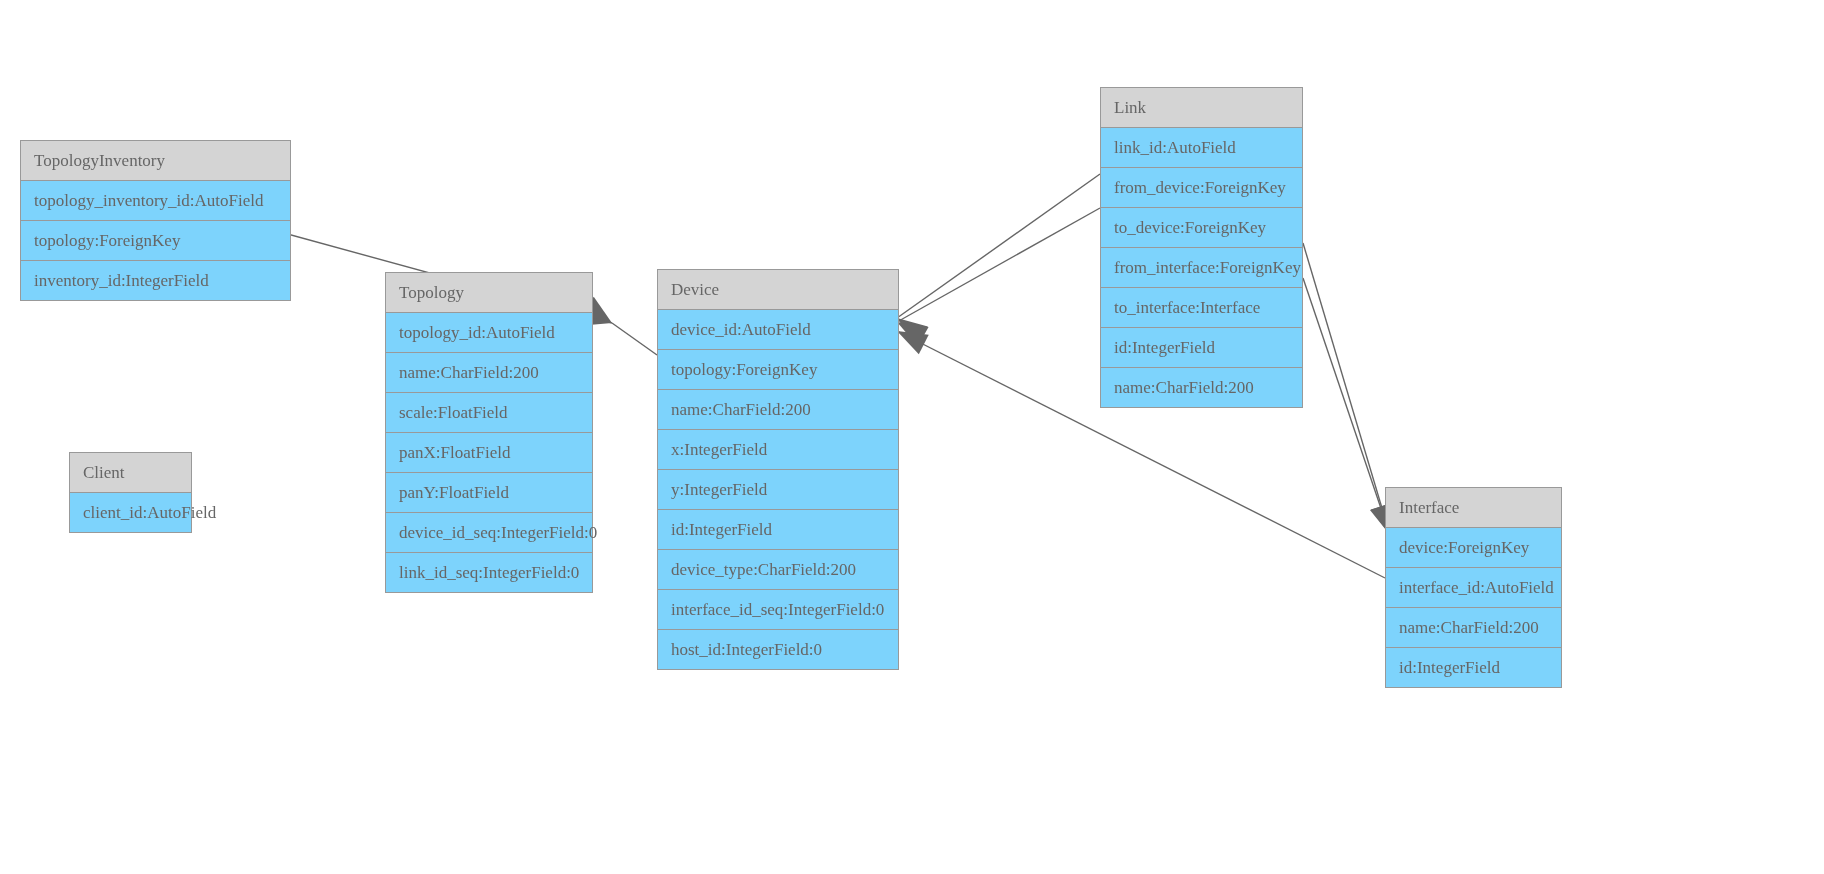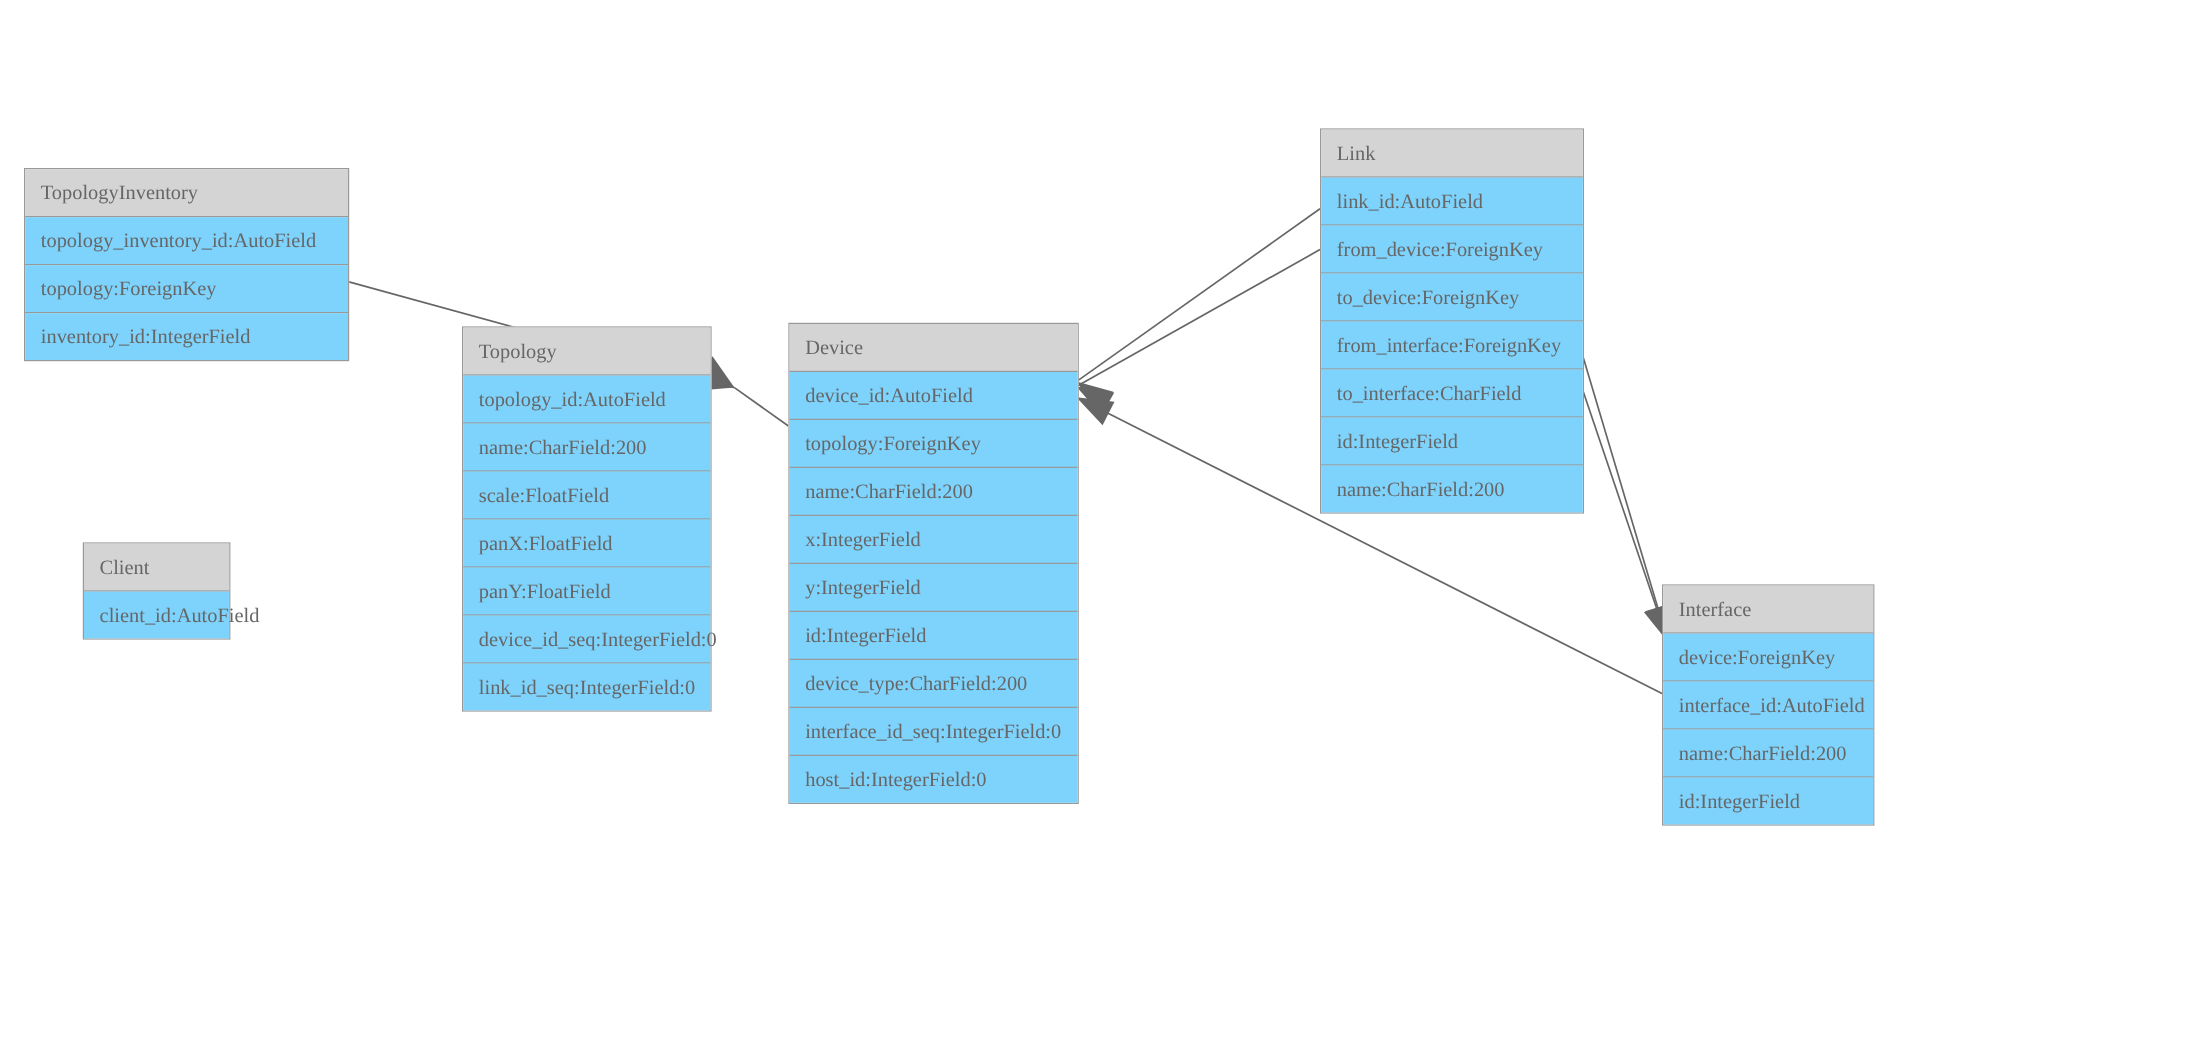--- a/index.html
+++ b/index.html
@@ -118,27 +118,27 @@
         <div class="entity-field">device_id:AutoField</div>
         <div class="entity-field">topology:ForeignKey</div>
         <div class="entity-field">name:CharField:200</div>
         <div class="entity-field">x:IntegerField</div>
         <div class="entity-field">y:IntegerField</div>
         <div class="entity-field">id:IntegerField</div>
         <div class="entity-field">device_type:CharField:200</div>
         <div class="entity-field">interface_id_seq:IntegerField:0</div>
         <div class="entity-field last">host_id:IntegerField:0</div>
       </div>
-      <div class="entity" style="left: 1100px; top: 87px; width: 220px; margin-top: 20px;">
+      <div class="entity" style="left: 1100px; top: 87px; width: 203px;">
         <div class="entity-header">Link</div>
         <div class="entity-field">link_id:AutoField</div>
         <div class="entity-field">from_device:ForeignKey</div>
         <div class="entity-field">to_device:ForeignKey</div>
         <div class="entity-field">from_interface:ForeignKey</div>
-        <div class="entity-field">to_interface:CharField</div>
+        <div class="entity-field">to_interface:Interface</div>
         <div class="entity-field">id:IntegerField</div>
         <div class="entity-field last">name:CharField:200</div>
       </div>
       <div class="entity" style="left: 1385px; top: 487px; width: 177px;">
         <div class="entity-header">Interface</div>
         <div class="entity-field">device:ForeignKey</div>
         <div class="entity-field">interface_id:AutoField</div>
         <div class="entity-field">name:CharField:200</div>
         <div class="entity-field last">id:IntegerField</div>
       </div>

